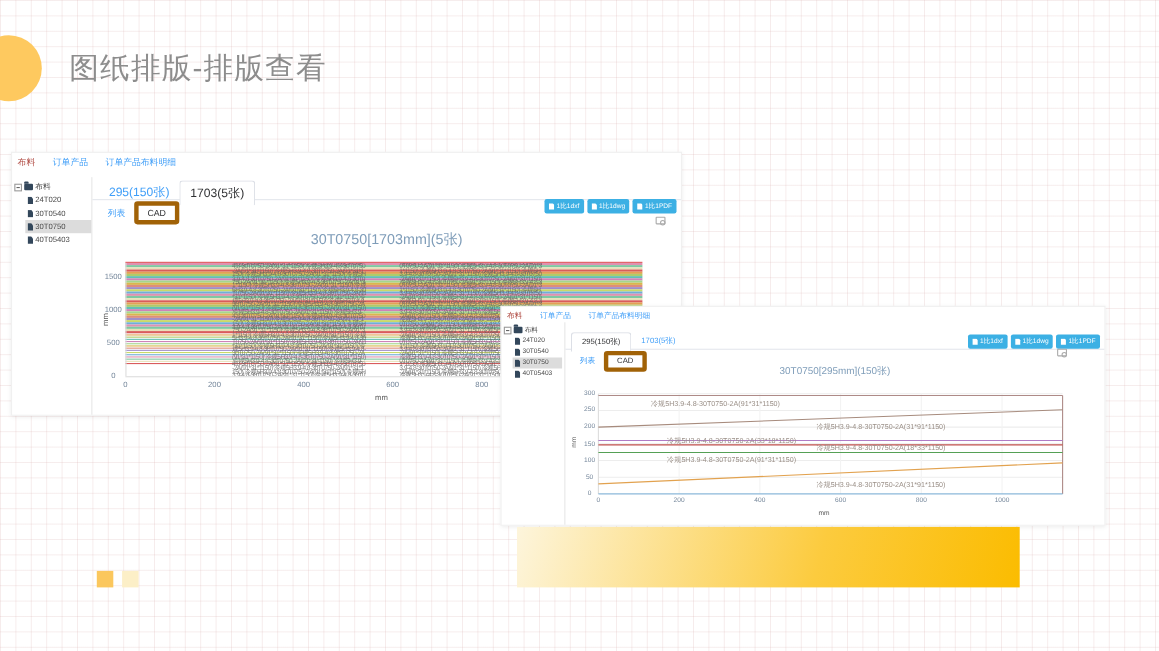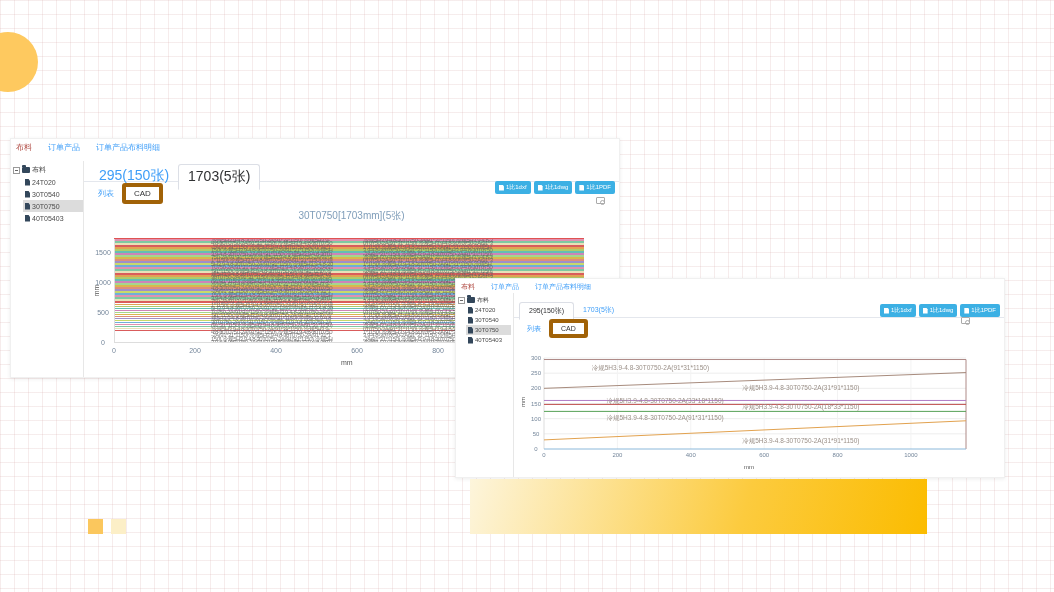--- a/index.html
+++ b/index.html
@@ -40,38 +40,38 @@
   .tree-row.child { margin-left:12px; }
   .panel-sm .tree-row.child { margin-left:10px; }
   .tree-row.selected { background:#dcdcdc; }
   .expander { width:7px; height:7px; border:1px solid #9a9a9a; background:#fff; position:relative; flex:0 0 auto; }
   .expander::before { content:""; position:absolute; left:1px; right:1px; top:2px; height:1px; background:#666; }
   .ico-folder { width:8px; height:6px; background:#33475b; border-radius:1px; position:relative; flex:0 0 auto; }
   .ico-folder::before { content:""; position:absolute; top:-2px; left:0; width:4px; height:2px; background:#33475b; border-radius:1px 1px 0 0; }
   .ico-doc { width:5px; height:7px; background:#33475b; clip-path:polygon(0 0,65% 0,100% 35%,100% 100%,0 100%); flex:0 0 auto; }
 
   .size-tabs { position:absolute; border-bottom:1px solid #e4e7ed; white-space:nowrap; }
-  .panel-lg .size-tabs { left:73px; right:0; top:24px; height:19px; padding-left:6px; font-size:14px; }
+  .panel-lg .size-tabs { left:73px; right:0; top:24px; height:19px; padding-left:6px; font-size:11px; }
   .panel-sm .size-tabs { left:58px; right:0; top:22px; height:17px; padding-left:5px; font-size:7px; }
   .tab { display:inline-block; padding:3px 9px; color:#3f9ef8; cursor:pointer; }
   .tab.active { color:#303133; background:#fff; border:1px solid #dcdfe6; border-bottom:1px solid #fff; border-radius:3px 3px 0 0; position:relative; top:1px; }
   .view-tabs { position:absolute; border:none; white-space:nowrap; }
   .panel-lg .view-tabs { left:73px; top:44px; padding-left:6px; font-size:8px; }
   .panel-sm .view-tabs { left:58px; top:40px; padding-left:5px; font-size:7px; }
   .view-tabs .tab { padding:2px 8px; }
   .view-tabs .tab.active { border:4px solid #a16207; border-radius:3px; top:0; }
 
   .export-buttons { position:absolute; display:flex; gap:3px; }
   .panel-lg .export-buttons { right:4px; top:42px; }
   .panel-sm .export-buttons { right:4px; top:25px; }
   .exp-btn { display:flex; align-items:center; gap:2px; color:#fff; font-size:6px; padding:2px 4px; border-radius:2px; cursor:pointer; }
   .file-ico { width:5px; height:6px; background:#fff; clip-path:polygon(0 0,70% 0,100% 30%,100% 100%,0 100%); }
 
   .chart-title { position:absolute; text-align:center; color:#7f9db9; }
-  .panel-lg .chart-title { left:73px; right:0; top:70px; font-size:10px; }
+  .panel-lg .chart-title { left:73px; right:0; top:70px; font-size:13px; }
   .panel-sm .chart-title { left:58px; right:0; top:52px; font-size:9px; }
   .camera { position:absolute; width:9px; height:7px; border:1px solid #aaa; border-radius:1px; cursor:pointer; }
   .camera::before { content:""; position:absolute; left:2.5px; top:1.5px; width:3px; height:3px; border:1px solid #aaa; border-radius:50%; }
   .panel-lg .camera { right:14px; top:58px; } .panel-sm .camera { right:34px; top:38px; }
 
   .axis-label { position:absolute; transform:translate(-50%,-50%); font-size:7px; color:#74869a; white-space:nowrap; }
   .panel-sm .axis-label { font-size:6px; }
   .axis-title { position:absolute; font-size:7px; color:#555; }
   .axis-title.rot { transform:rotate(-90deg); }
   .axis-line { position:absolute; background:#ddd; }
@@ -82,20 +82,21 @@
   .strip-topline { position:absolute; left:103px; top:99px; width:470px; height:1px; background:#e05252; }
   .jumble { position:absolute; top:100px; height:103px; overflow:hidden; font-size:6px; line-height:3.4px; letter-spacing:-0.5px;
             color:rgba(96,96,96,.8); word-break:break-all; }
   .jumble.a { left:200px; width:122px; } .jumble.b { left:352px; width:130px; }
 </style>
 </head>
 <body>
 
 <div class="slide">
   <div class="accent-circle" style="background: rgb(254, 201, 95);"></div>
+  <div class="slide-title">图纸排版-排版查看</div>
 
   <div class="app-panel panel-lg" id="panel-lg">
     <div class="top-tabs"><span class="top-tab" style="color: rgb(176, 74, 66);">布料</span><span class="top-tab" style="color: rgb(63, 158, 248);">订单产品</span><span class="top-tab" style="color: rgb(63, 158, 248);">订单产品布料明细</span></div>
     <div class="vdivider"></div>
     <div class="tree">
         <div class="tree-row">
           <span class="expander"></span>
           <span class="ico-folder"></span>
           <span>布料</span>
         </div>
@@ -237,20 +238,21 @@
         </div>
         <div class="exp-btn" style="background: rgb(60, 176, 228);">
           <span class="file-ico"></span>
           <span>1比1dwg</span>
         </div>
         <div class="exp-btn" style="background: rgb(60, 176, 228);">
           <span class="file-ico"></span>
           <span>1比1PDF</span>
         </div>
       </div>
+    <div class="chart-title">30T0750[295mm](150张)</div>
     <div class="camera"></div>
     <svg id="zoom-chart" width="422" height="91" style="position:absolute;left:88px;top:79px;overflow:visible;">
         <line x1="0" y1="75.83333333333333" x2="422" y2="75.83333333333333" stroke="#ededed" stroke-width="1"></line>
         <line x1="0" y1="60.66666666666667" x2="422" y2="60.66666666666667" stroke="#ededed" stroke-width="1"></line>
         <line x1="0" y1="45.5" x2="422" y2="45.5" stroke="#ededed" stroke-width="1"></line>
         <line x1="0" y1="30.333333333333336" x2="422" y2="30.333333333333336" stroke="#ededed" stroke-width="1"></line>
         <line x1="0" y1="15.166666666666671" x2="422" y2="15.166666666666671" stroke="#ededed" stroke-width="1"></line>
         <line x1="0" y1="0" x2="422" y2="0" stroke="#ededed" stroke-width="1"></line>
         <line x1="73.3913043478261" y1="0" x2="73.3913043478261" y2="91" stroke="#f3f3f3" stroke-width="1"></line>
         <line x1="146.7826086956522" y1="0" x2="146.7826086956522" y2="91" stroke="#f3f3f3" stroke-width="1"></line>

